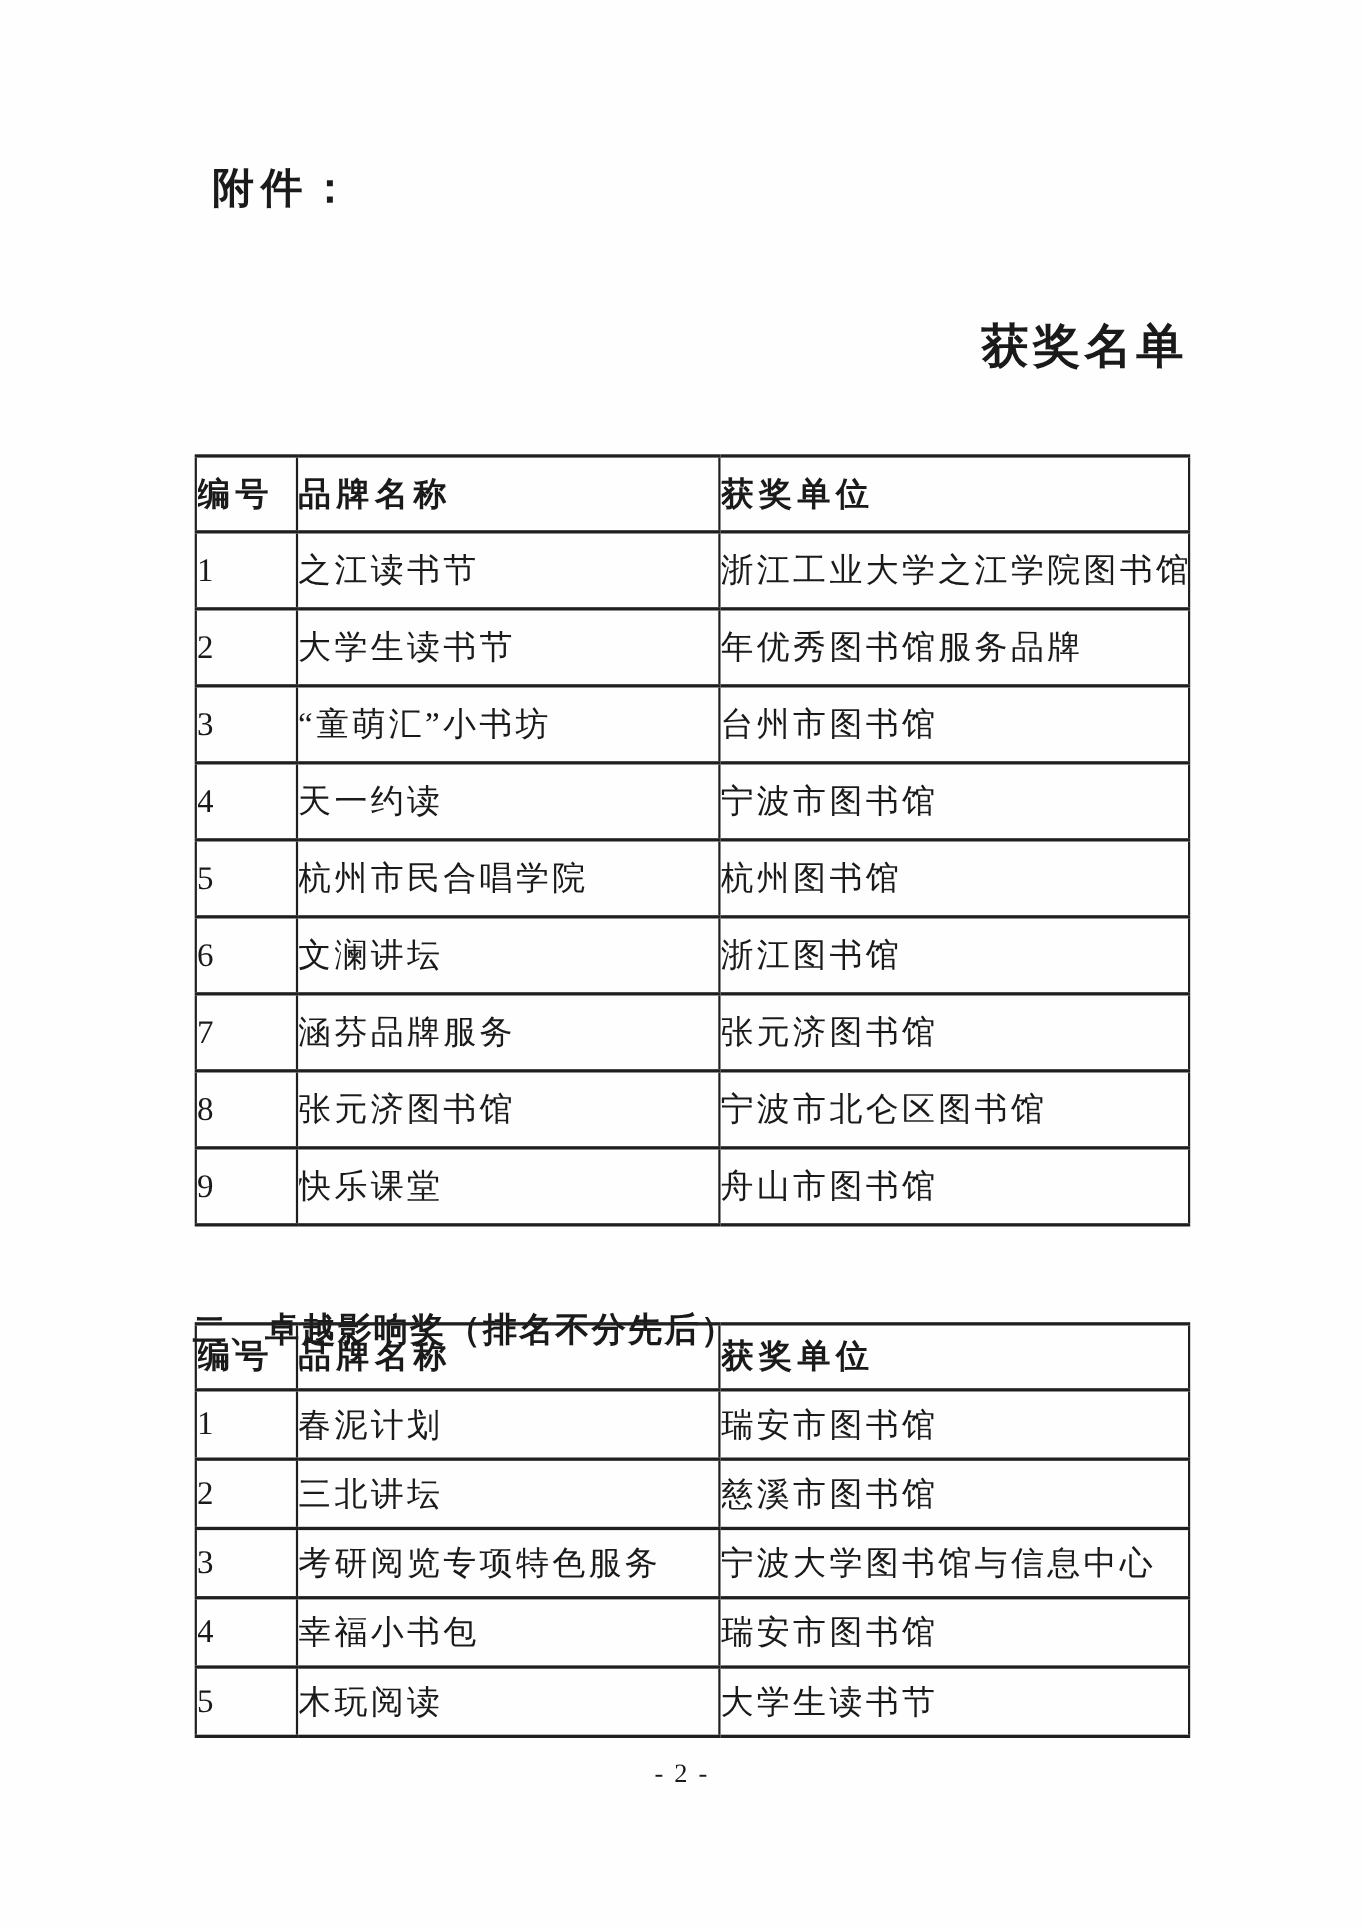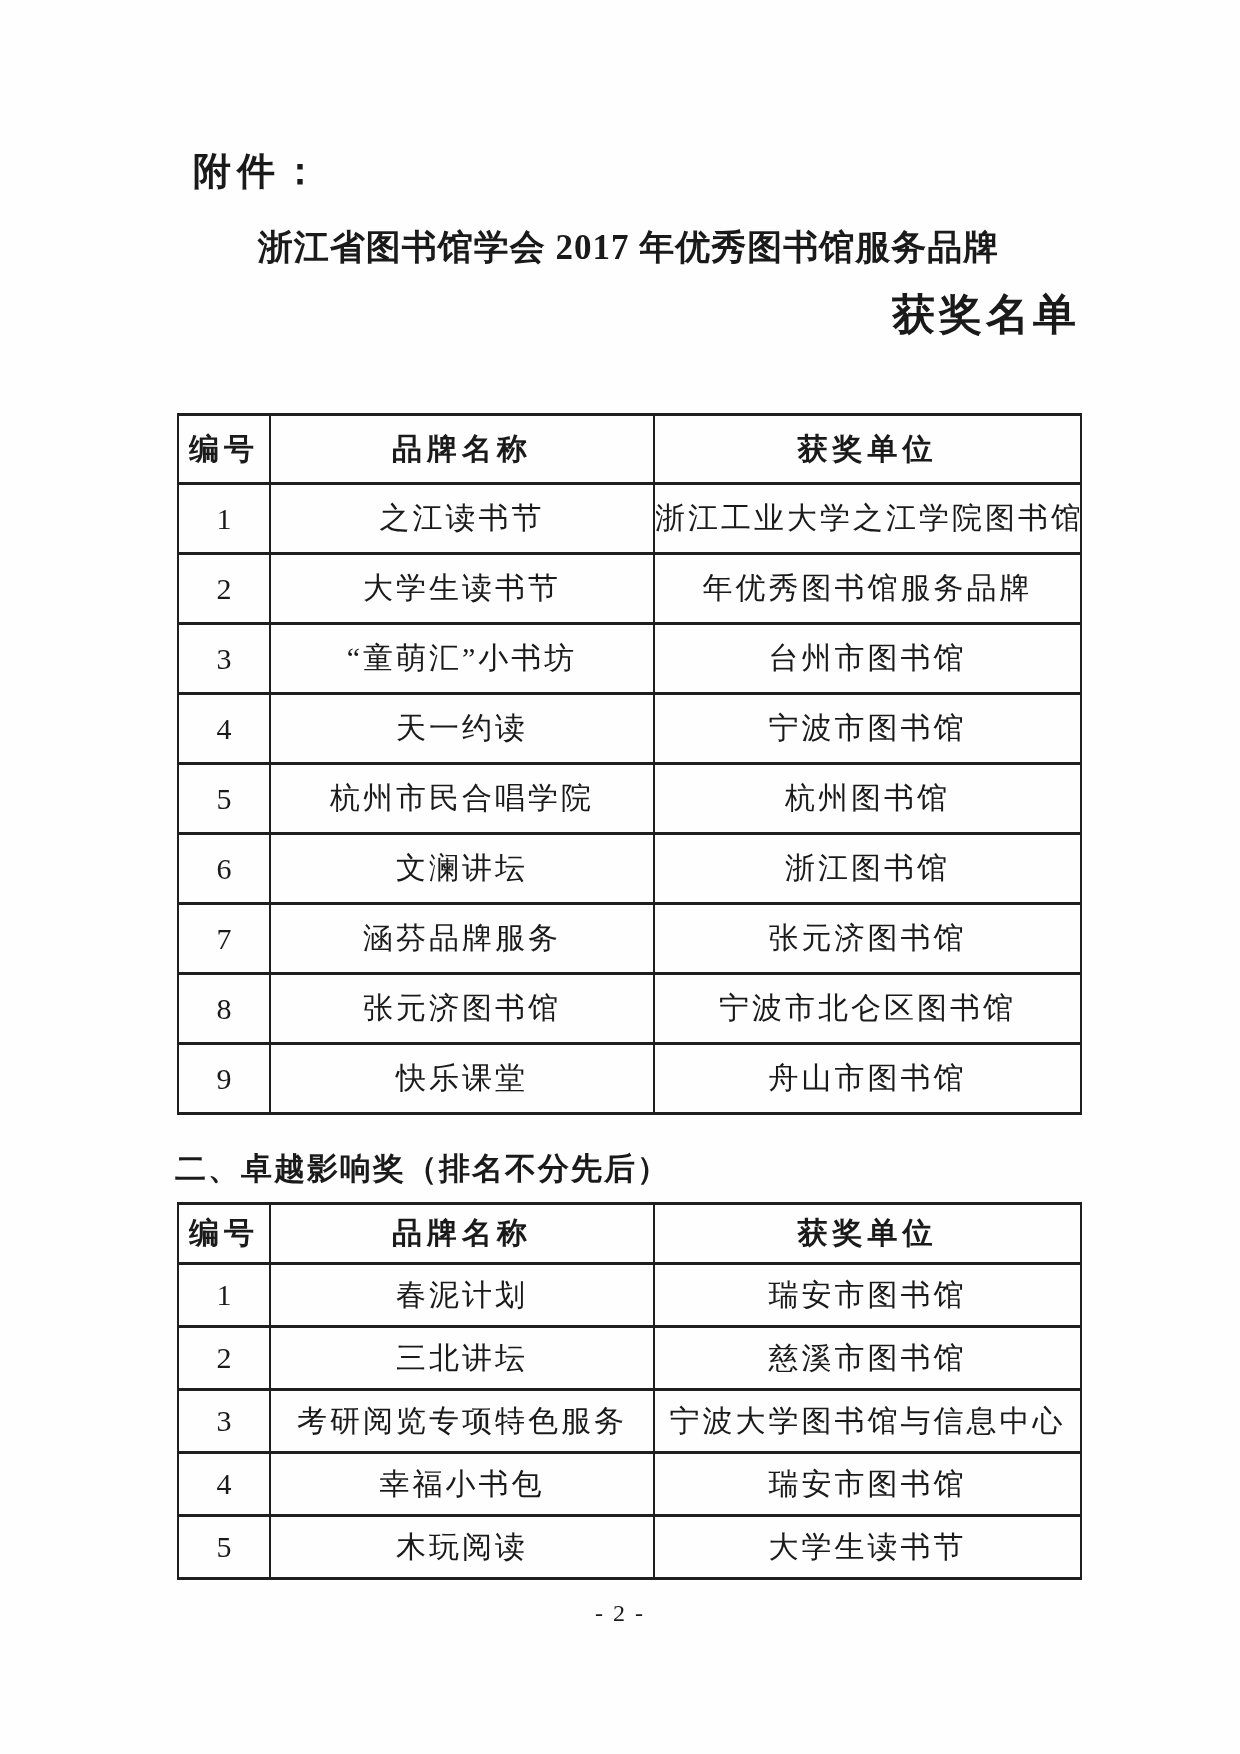--- a/index.html
+++ b/index.html
@@ -45,36 +45,36 @@
   }
   .section-heading {
     position: absolute;
     left: 175px;
     font-size: 31px;
     font-weight: bold;
     letter-spacing: 2px;
     white-space: nowrap;
   }
   .section-heading.s1 { top: 347px; }
-  .section-heading.s2 { top: 1148px; }
+  .section-heading.s2 { top: 1188px; }
   table.award-table {
     position: absolute;
     left: 177px;
     width: 903px;
     border-collapse: collapse;
     table-layout: fixed;
   }
   table.award-table.t1 { top: 413px; }
   table.award-table.t2 { top: 1202px; }
   .award-table th, .award-table td {
     border-left: 2px solid #1f1f1f;
     border-right: 2px solid #1f1f1f;
     border-top: 3px solid #1f1f1f;
     border-bottom: 3px solid #1f1f1f;
-    text-align: center;
+    text-align: left;
     vertical-align: middle;
     padding: 0;
     overflow: hidden;
     white-space: nowrap;
     border-radius: 24px;
   }
   .award-table th {
     font-size: 30px;
     font-weight: bold;
     letter-spacing: 5px;
@@ -99,21 +99,20 @@
     letter-spacing: 2px;
   }
 </style>
 </head>
 <body>
 
 <div class="page">
 
   <div class="attachment-label">附件：</div>
 
-  <div class="doc-title">浙江省图书馆学会 2017 年优秀图书馆服务品牌</div>
 
   <div class="doc-subtitle">获奖名单</div>
 
 
   <table class="award-table t1">
     <colgroup>
       <col style="width:92px">
       <col style="width:384px">
       <col style="width:427px">
     </colgroup>

